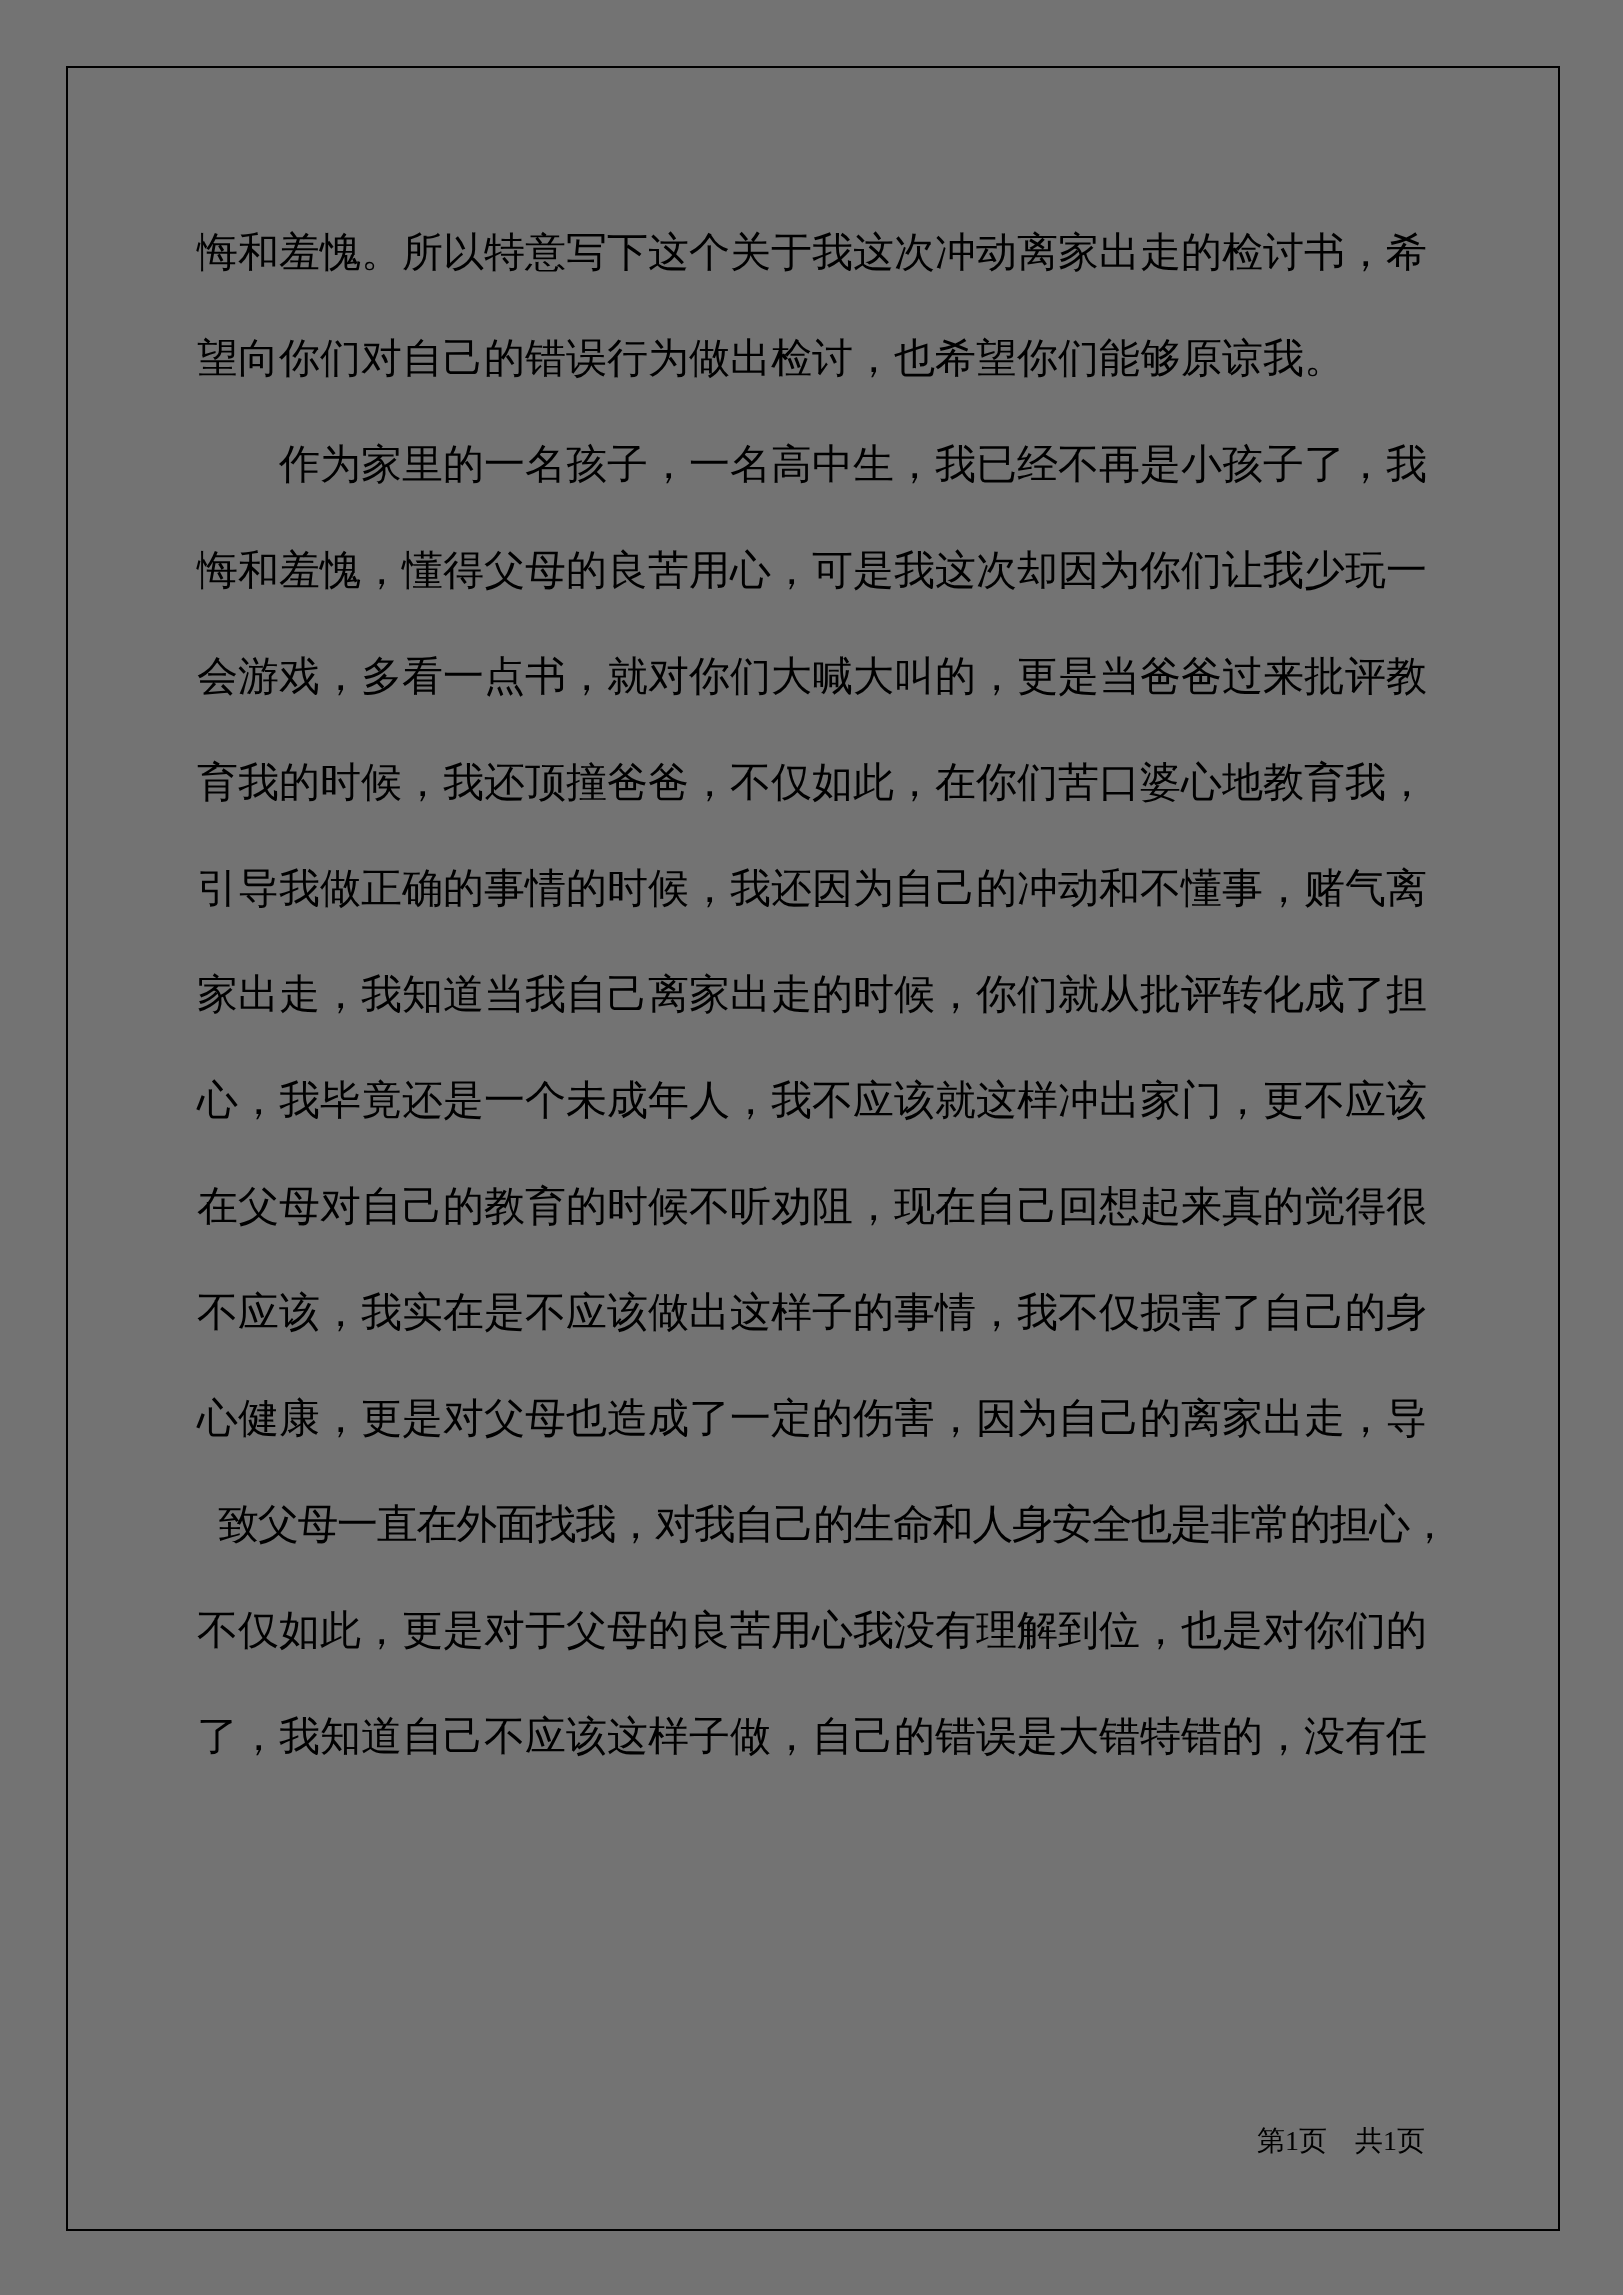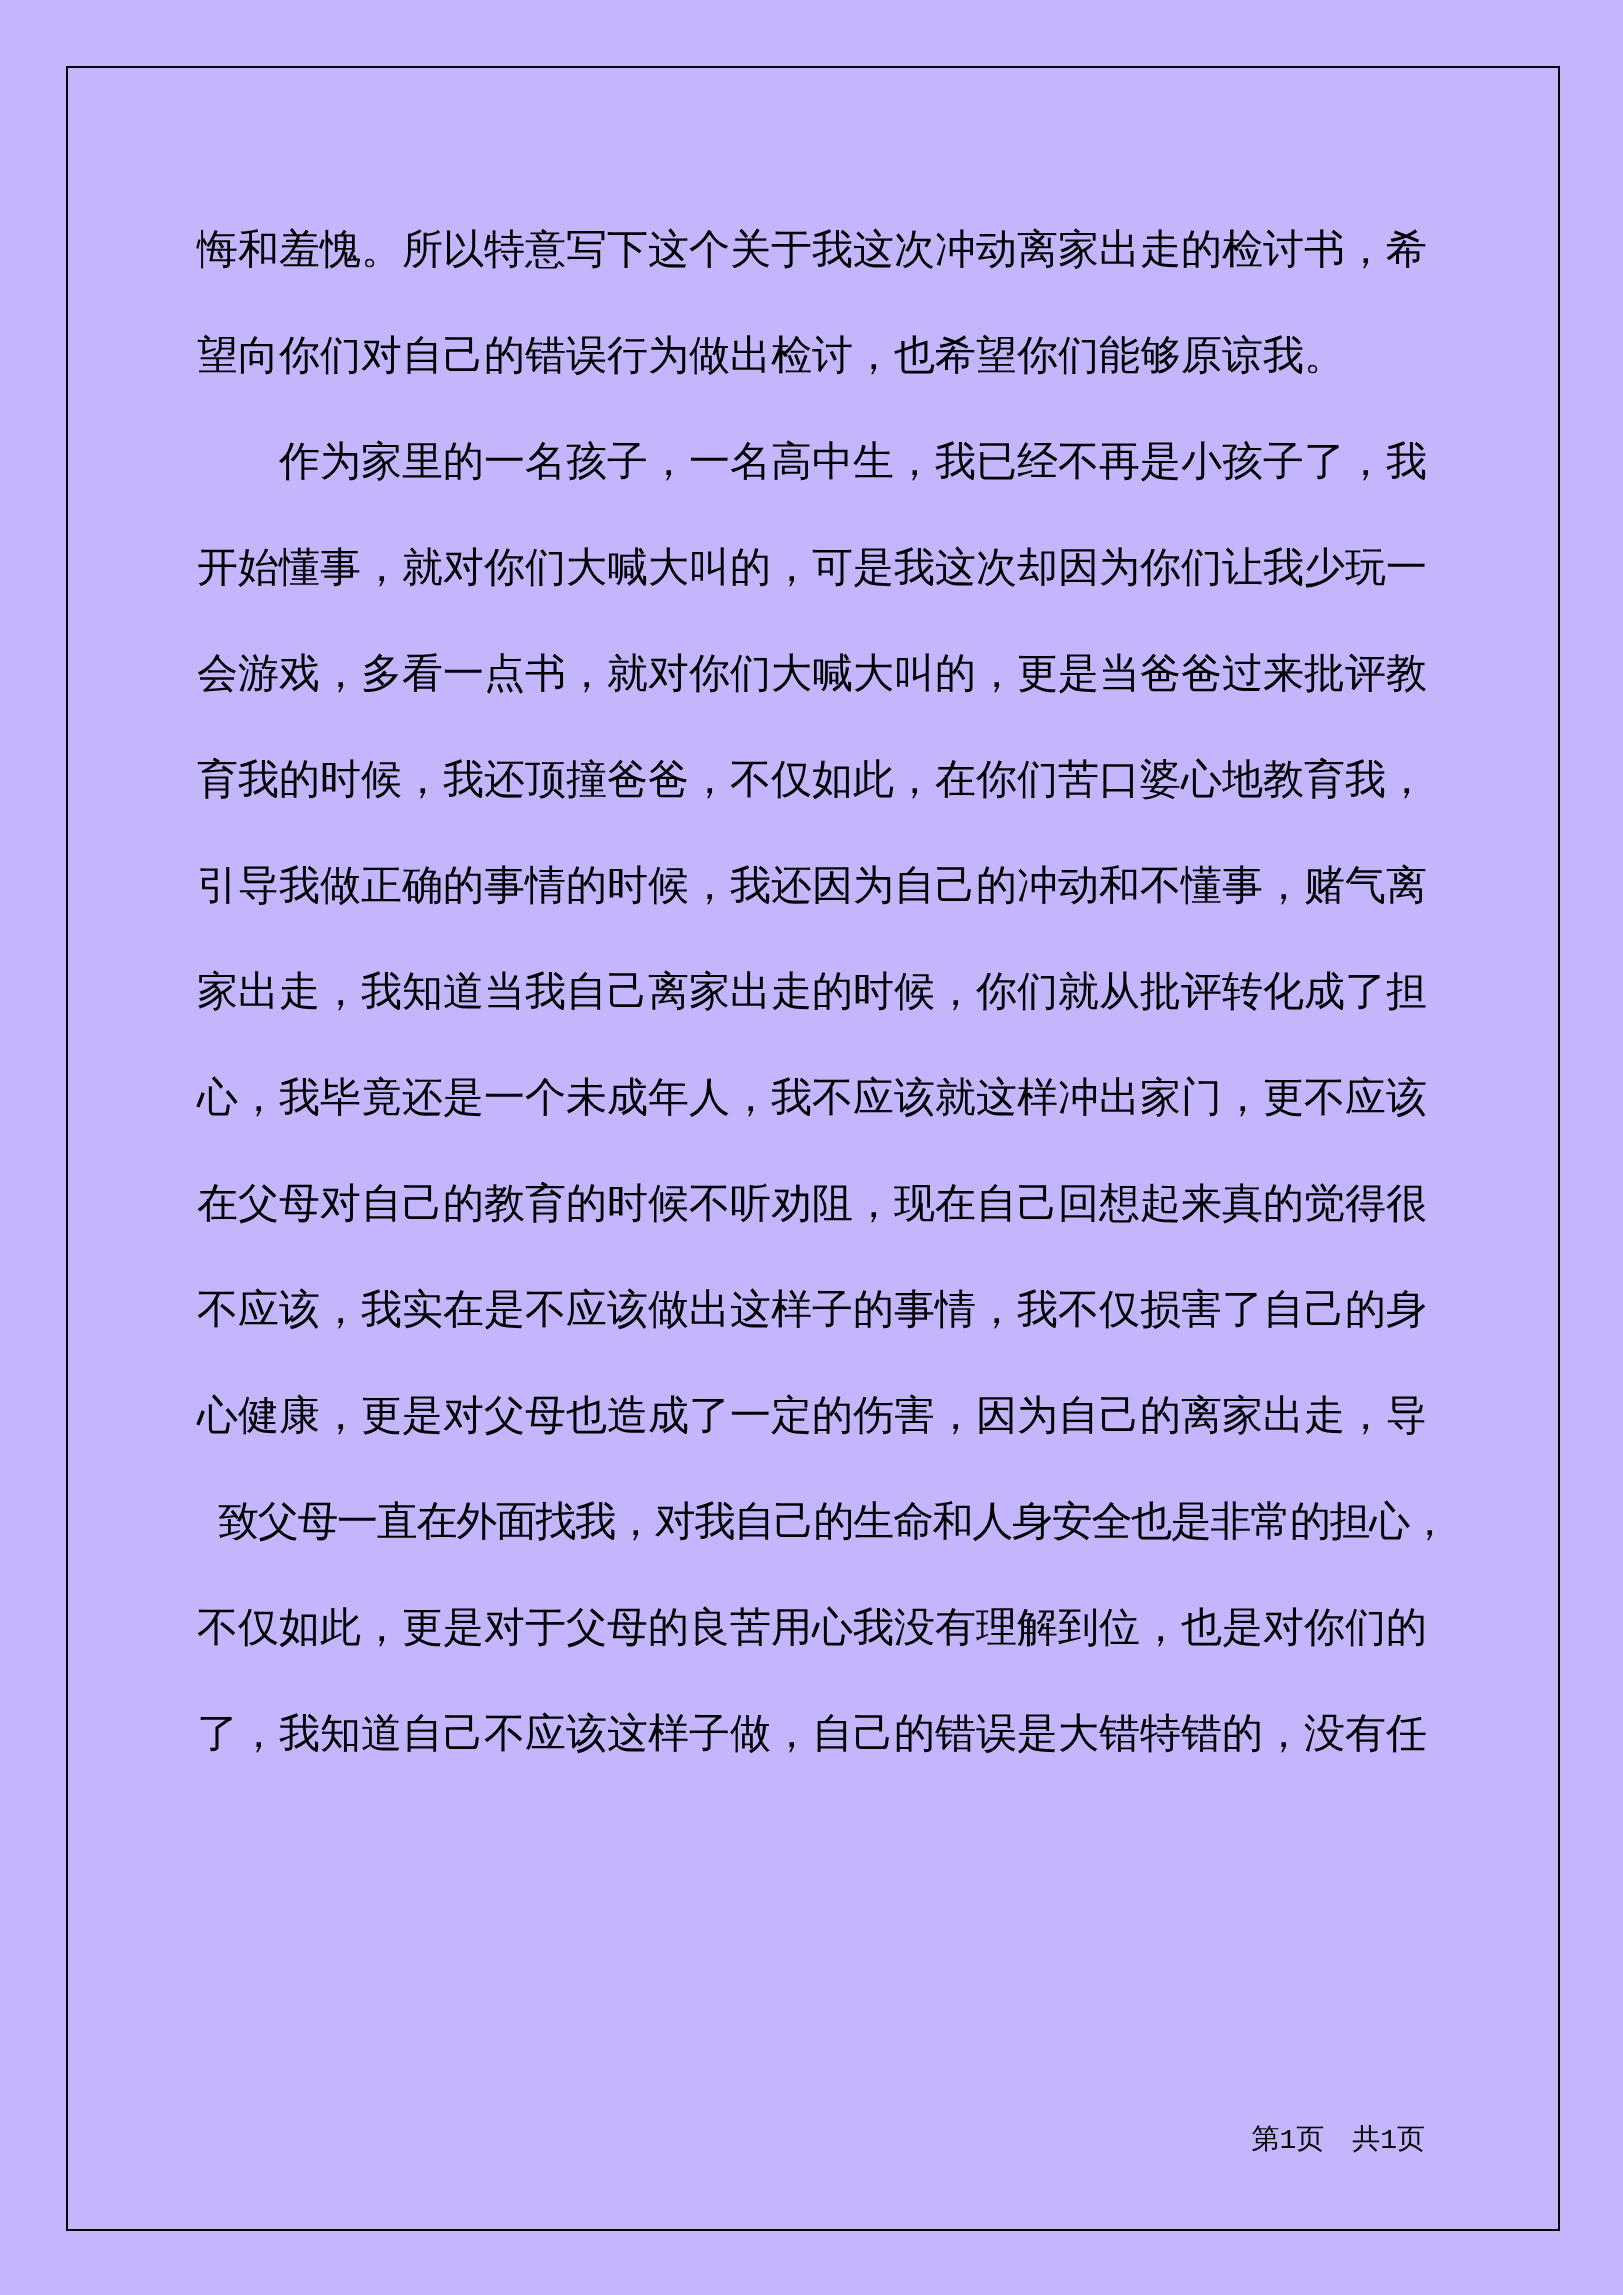--- a/index.html
+++ b/index.html
@@ -46,27 +46,27 @@
     top: 2127px;
     width: 1228px;
     text-align: right;
     font-size: 28px;
     line-height: 27px;
   }
 </style>
 </head>
 <body>
 
-<div class="page" style="background: #c4b5fd; color: rgb(0, 0, 0); font-family: Liberation Mono, monospace;">
+<div class="page" style="background: #737373; color: rgb(0, 0, 0);">
   <div class="frame" style="border-color: rgb(0, 0, 0);"></div>
   <div class="body-text">
       <div class="line">悔和羞愧。所以特意写下这个关于我这次冲动离家出走的检讨书，希</div>
       <div class="line">望向你们对自己的错误行为做出检讨，也希望你们能够原谅我。</div>
       <div class="line indent">作为家里的一名孩子，一名高中生，我已经不再是小孩子了，我</div>
-      <div class="line">开始懂事，就对你们大喊大叫的，可是我这次却因为你们让我少玩一</div>
+      <div class="line">悔和羞愧，懂得父母的良苦用心，可是我这次却因为你们让我少玩一</div>
       <div class="line">会游戏，多看一点书，就对你们大喊大叫的，更是当爸爸过来批评教</div>
       <div class="line">育我的时候，我还顶撞爸爸，不仅如此，在你们苦口婆心地教育我，</div>
       <div class="line">引导我做正确的事情的时候，我还因为自己的冲动和不懂事，赌气离</div>
       <div class="line">家出走，我知道当我自己离家出走的时候，你们就从批评转化成了担</div>
       <div class="line">心，我毕竟还是一个未成年人，我不应该就这样冲出家门，更不应该</div>
       <div class="line">在父母对自己的教育的时候不听劝阻，现在自己回想起来真的觉得很</div>
       <div class="line">不应该，我实在是不应该做出这样子的事情，我不仅损害了自己的身</div>
       <div class="line">心健康，更是对父母也造成了一定的伤害，因为自己的离家出走，导</div>
       <div class="line" style="letter-spacing: -1.3px; margin-left: 21px;">致父母一直在外面找我，对我自己的生命和人身安全也是非常的担心，</div>
       <div class="line">不仅如此，更是对于父母的良苦用心我没有理解到位，也是对你们的</div>

